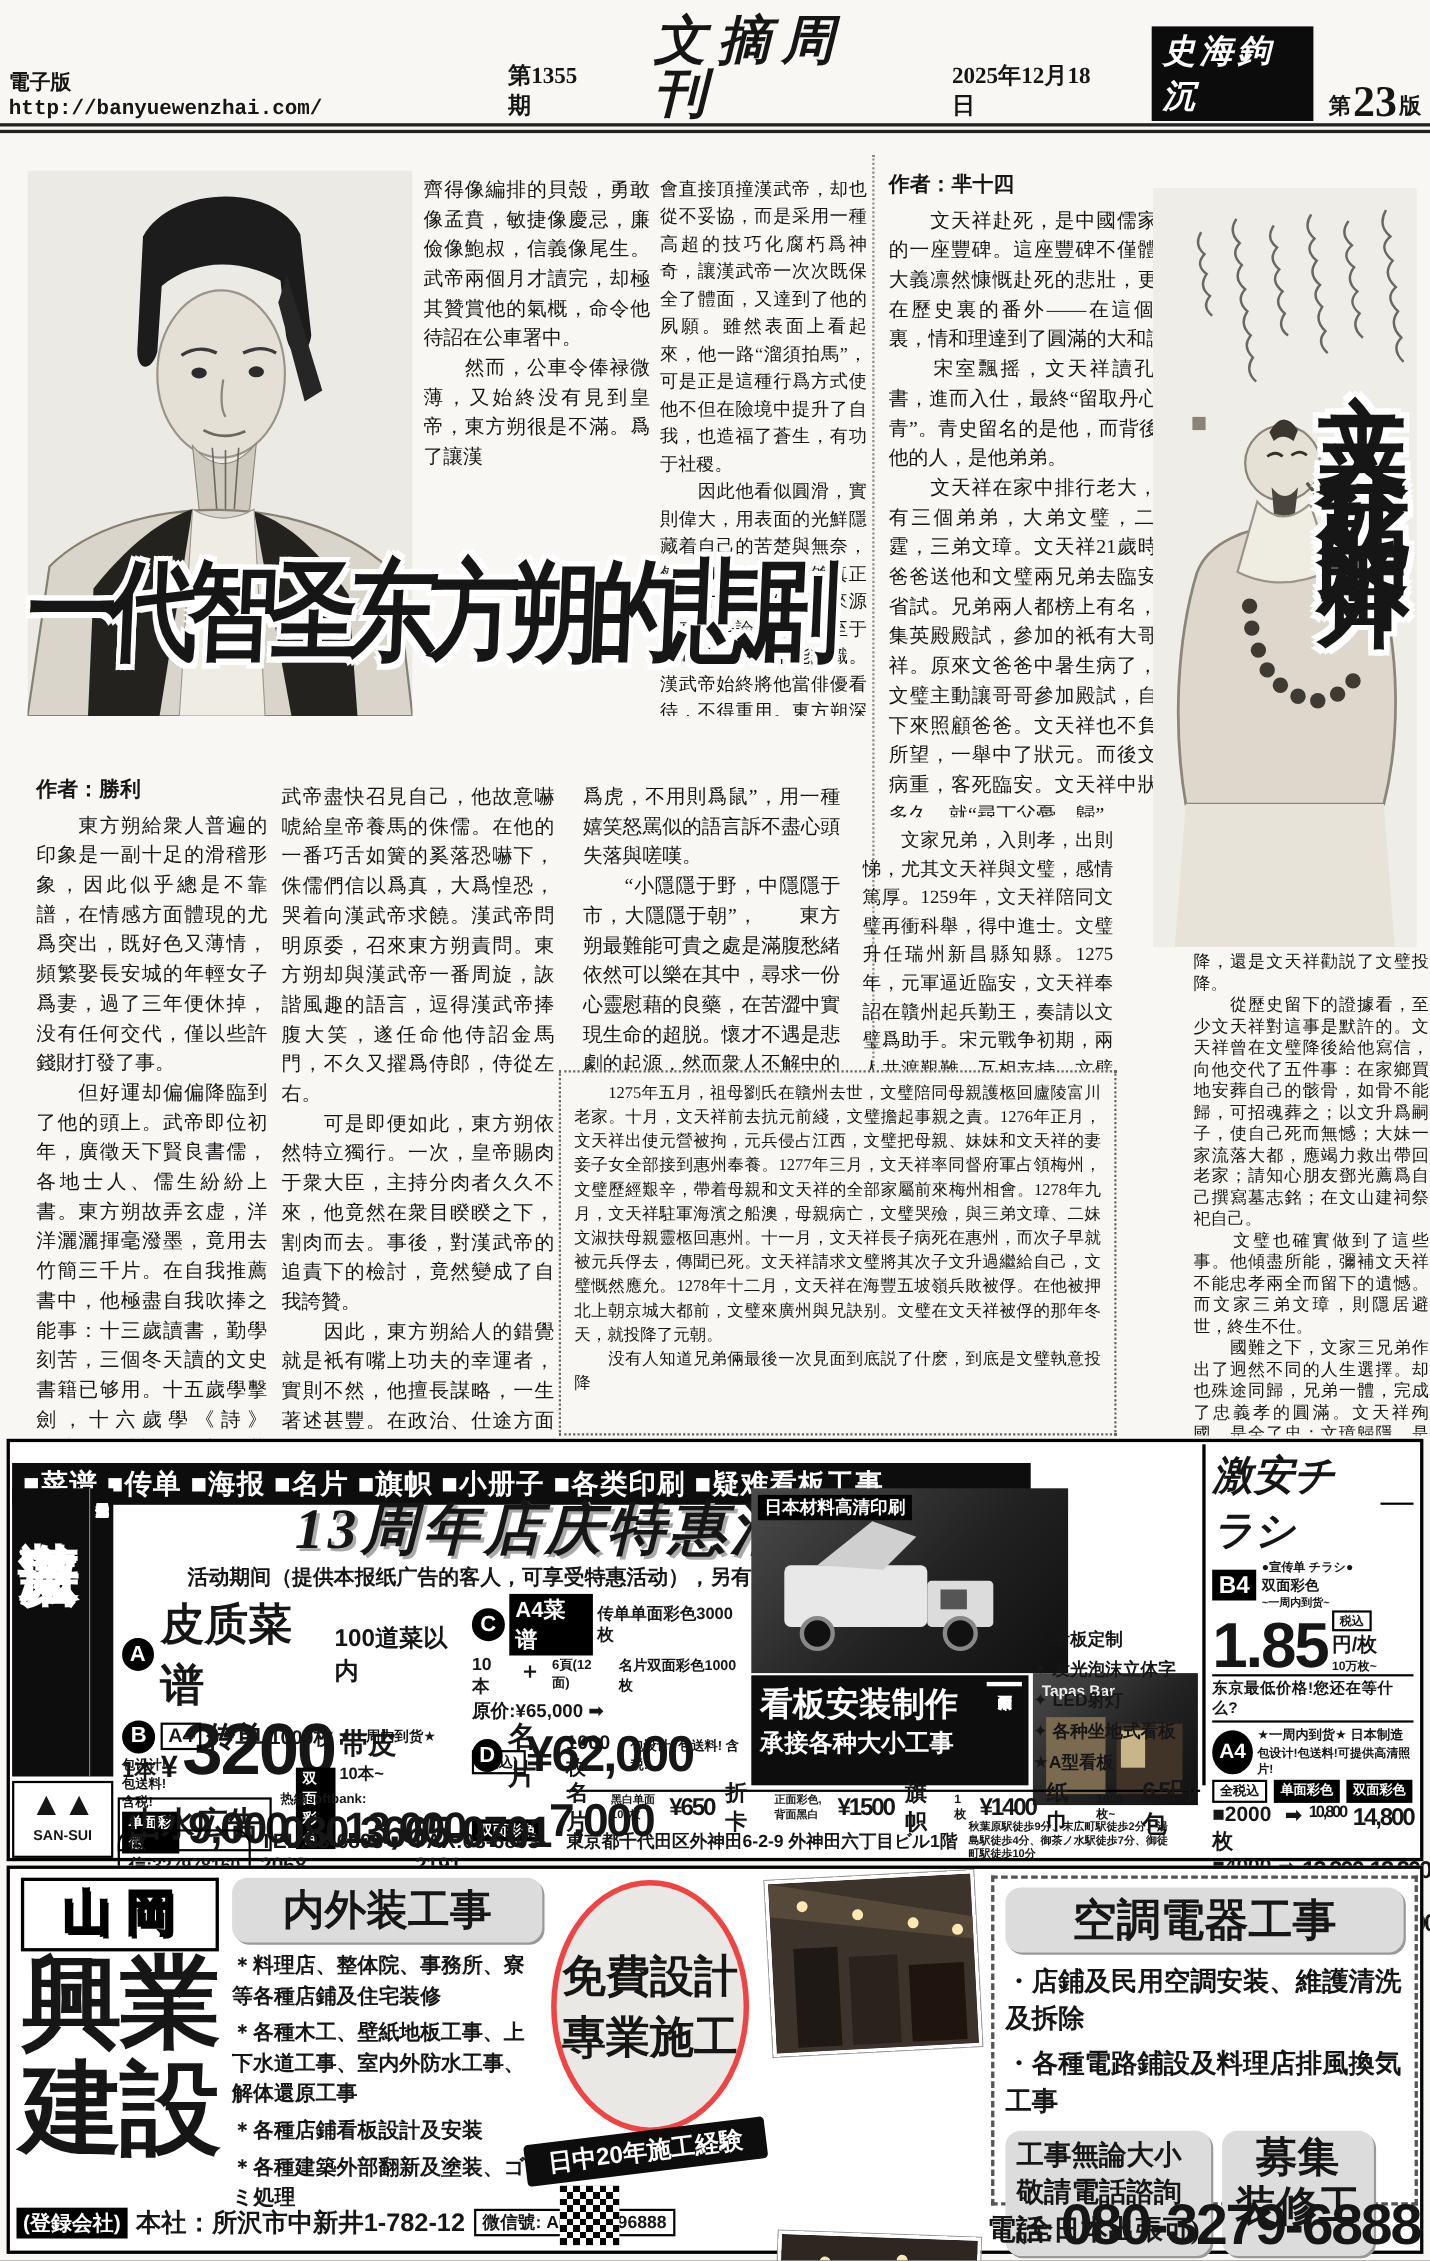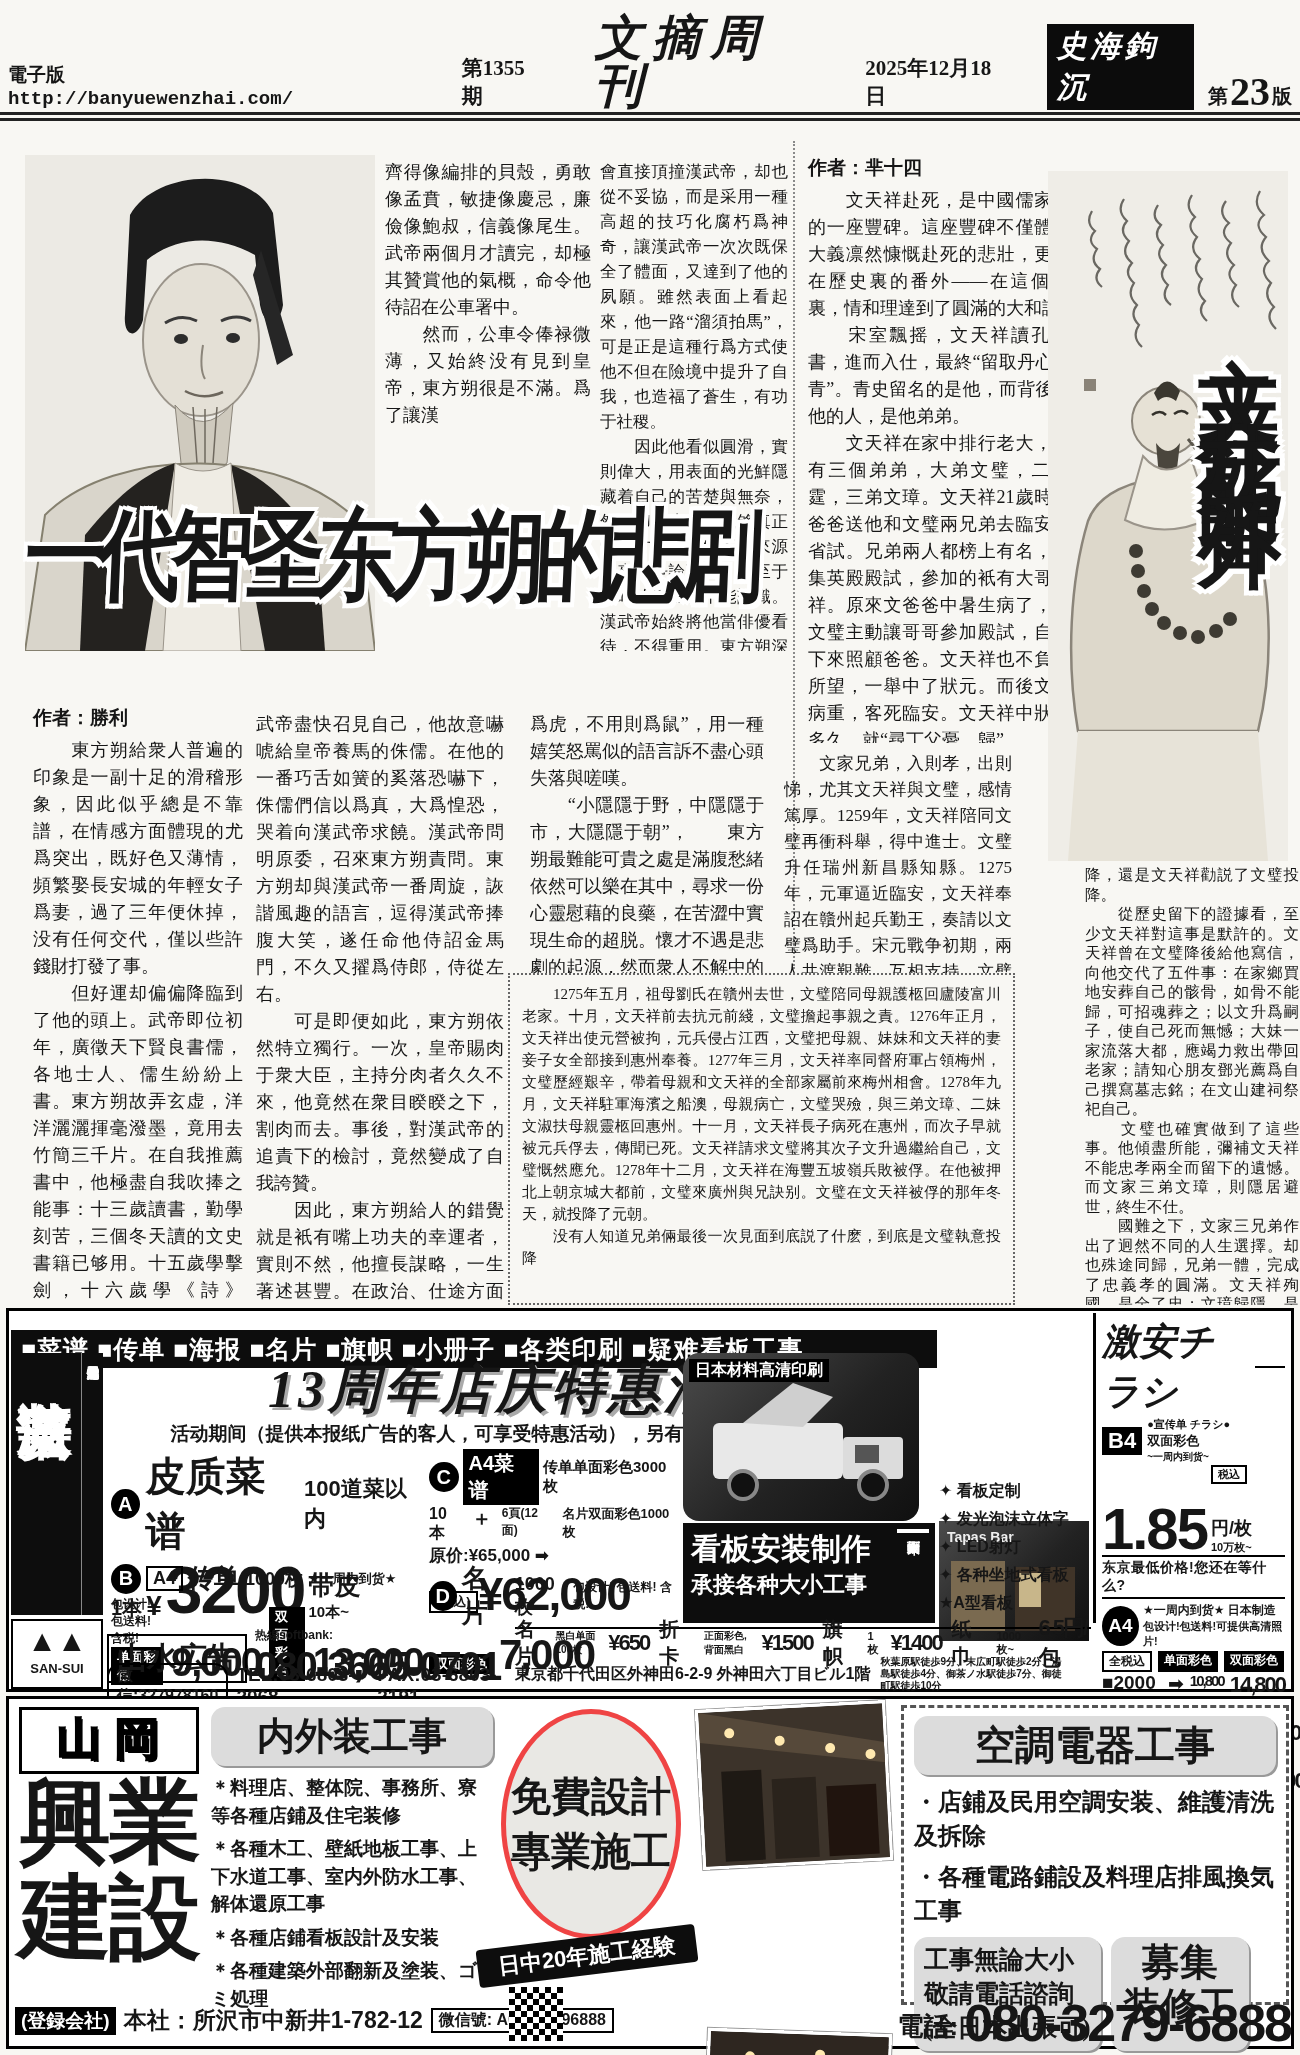--- a/index.html
+++ b/index.html
@@ -252,21 +252,21 @@
         <span style="font-size:26px; font-weight:900;">名片</span>
         <span style="font-size:18px; font-weight:900;">1000枚</span>
         <span style="font-size:12px; font-weight:bold;">包设计! 包送料! 含税!</span>
       </div>
       <div style="display:flex; align-items:flex-end; gap:6px;">
         <span class="chip" style="font-size:13px; margin-bottom:5px;">双面彩色</span>
         <span class="bignum" style="font-size:42px;">7,000</span>
       </div>
     </div>
 
-    <div class="abs photo" style="left:674px; top:42px; width:236px; height:168px;border-radius:16px;">
+    <div class="abs photo" style="left:674px; top:42px; width:288px; height:168px;">
       <svg width="252" height="168" viewBox="0 0 252 168">
         <rect x="30" y="70" width="130" height="56" rx="6" fill="#e8e8e8"></rect>
         <rect x="160" y="84" width="60" height="42" rx="4" fill="#dcdcdc"></rect>
         <rect x="172" y="92" width="24" height="18" fill="#555"></rect>
         <circle cx="60" cy="132" r="14" fill="#111" stroke="#888" stroke-width="4"></circle>
         <circle cx="190" cy="132" r="14" fill="#111" stroke="#888" stroke-width="4"></circle>
         <path d="M60,70 L110,30 L150,44 L120,74 Z" fill="#cfcfcf"></path>
       </svg>
       <div class="chip" style="position:absolute; left:6px; top:6px; font-size:16px;">日本材料高清印刷</div>
     </div>
@@ -302,21 +302,21 @@
         <span>
           <div style="font-size:11px; font-weight:bold;">●宣传单 チラシ●</div>
           <div style="font-size:13px; font-weight:900;">双面彩色</div>
           <div style="font-size:10px; font-weight:bold;">~一周内到货~</div>
         </span>
       </div>
       <div style="display:flex; align-items:flex-end; gap:4px;">
         <span class="bignum" style="font-size:58px; line-height:0.9;">1.85</span>
         <span>
           <div class="outline-chip" style="font-size:11px;">税込</div>
-          <div style="font-size:18px; font-weight:900;margin-top:32px;">円/枚</div>
+          <div style="font-size:18px; font-weight:900;">円/枚</div>
           <div style="font-size:11px; font-weight:bold;">10万枚~</div>
         </span>
       </div>
       <div style="font-size:14px; font-weight:900; border-top:2px solid #000; border-bottom:2px solid #000; padding:2px 0; letter-spacing:0.5px;">东京最低价格!您还在等什么?</div>
       <div style="display:flex; gap:4px; align-items:center; margin-top:3px;">
         <span class="circle-tag" style="width:40px; height:40px; font-size:19px;">A4</span>
         <span>
           <div style="font-size:12px; font-weight:900;">
             <span>★一周内到货★</span>
             <span>日本制造</span>

